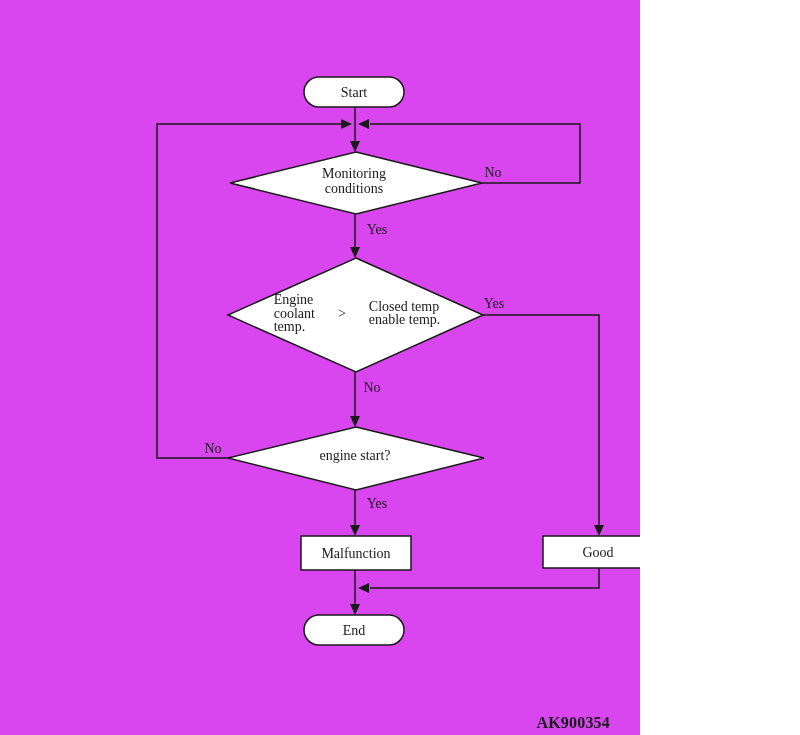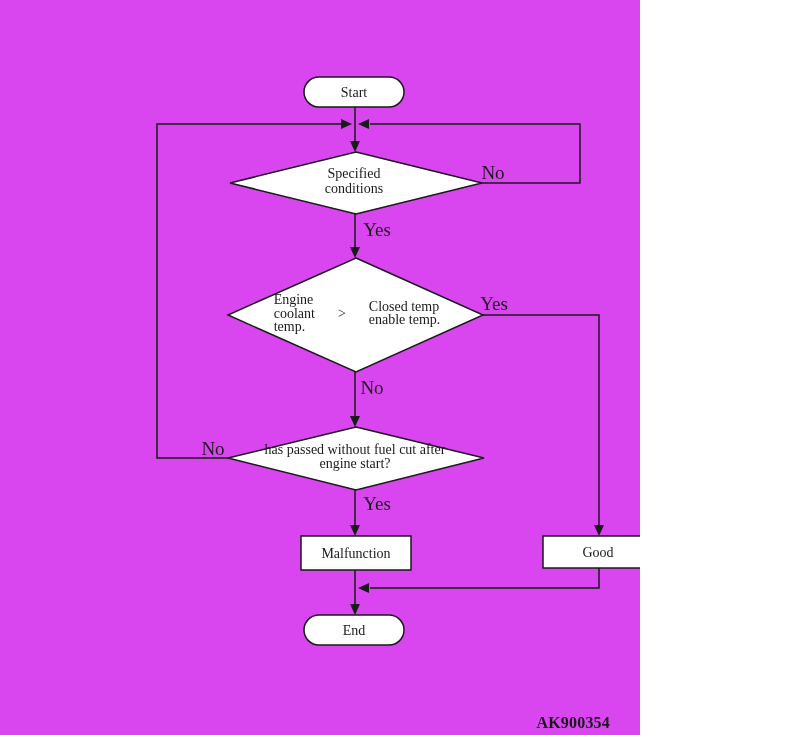--- a/index.html
+++ b/index.html
@@ -24,21 +24,21 @@
   .lbl {
     position: absolute;
     transform: translate(-50%, -50%);
     font-size: 14px;
     line-height: 15px;
     white-space: nowrap;
     text-align: center;
     color: #1a1a1a;
   }
   .edge-lbl {
-    font-size: 19px;
+    font-size: 14px;
   }
   .dual {
     display: flex;
     align-items: center;
     column-gap: 23px;
     text-align: left;
   }
   .dual .col {
     line-height: 13.5px;
   }
@@ -96,39 +96,38 @@
       <polygon points="350,525 360,525 355,536"></polygon>
       <polygon points="594,525 604,525 599,536"></polygon>
       <polygon points="350,604 360,604 355,615"></polygon>
       <polygon points="369,583 369,593 358,588"></polygon>
     </g>
   </svg>
 
   <div class="lbl" style="left:354px; top:92px;">Start</div>
 
   <div class="lbl" style="left:354px; top:181px;">
-    <div>Specified</div>
+    <div>Monitoring</div>
     <div>conditions</div>
   </div>
 
   <div class="lbl dual" style="left:357px; top:313px;">
     <div class="col">
       <div>Engine</div>
       <div>coolant</div>
       <div>temp.</div>
     </div>
     <div>&gt;</div>
     <div class="col">
       <div>Closed temp</div>
       <div>enable temp.</div>
     </div>
   </div>
 
   <div class="lbl tight" style="left:355px; top:456px;">
-    <div>has passed without fuel cut after</div>
     <div>engine start?</div>
   </div>
 
   <div class="lbl" style="left:356px; top:553px;">Malfunction</div>
   <div class="lbl" style="left:598px; top:552px;">Good</div>
   <div class="lbl" style="left:354px; top:630px;">End</div>
 
   <div class="lbl edge-lbl" style="left:493px; top:172px;">No</div>
   <div class="lbl edge-lbl" style="left:377px; top:229px;">Yes</div>
   <div class="lbl edge-lbl" style="left:494px; top:303px;">Yes</div>

